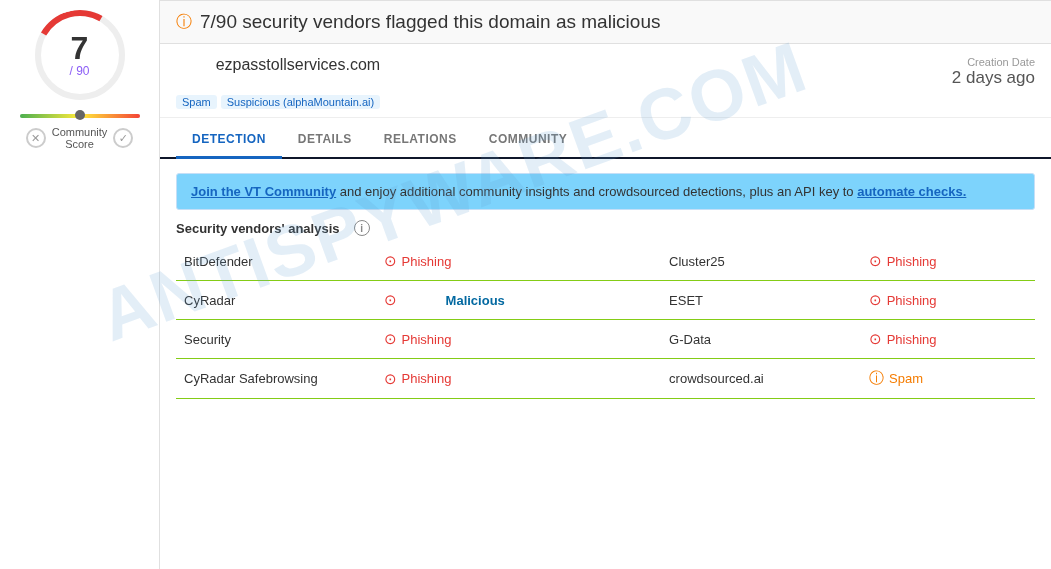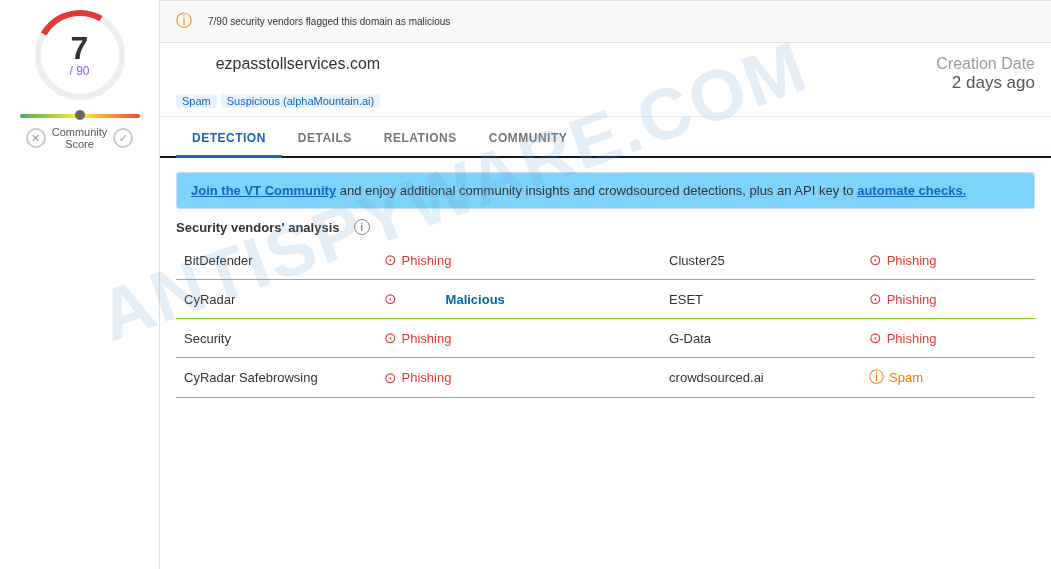--- a/index.html
+++ b/index.html
@@ -177,23 +177,22 @@
       margin-bottom: 0;
     }
 
     .alert-icon {
       color: #f57c00;
       font-size: 16px;
       flex-shrink: 0;
     }
 
     .alert-text {
-      font-size: 10px;
-      color: #333;
-      margin-left: 8px;
+      font-size: 19px;
+      color: #333;
     }
 
     
     .domain-info-row {
       display: flex;
       justify-content: space-between;
       align-items: flex-start;
       padding: 12px 16px 8px 16px;
       border-bottom: 1px solid #eee;
     }
@@ -222,21 +221,21 @@
       padding: 1px 6px;
       font-size: 11px;
       cursor: pointer;
     }
 
     .domain-right {
       text-align: right;
     }
 
     .creation-label {
-      font-size: 16px;
+      font-size: 11px;
       color: #999;
     }
 
     .creation-value {
       font-size: 17px;
       color: #555;
     }
 
     
     .tabs-row {

